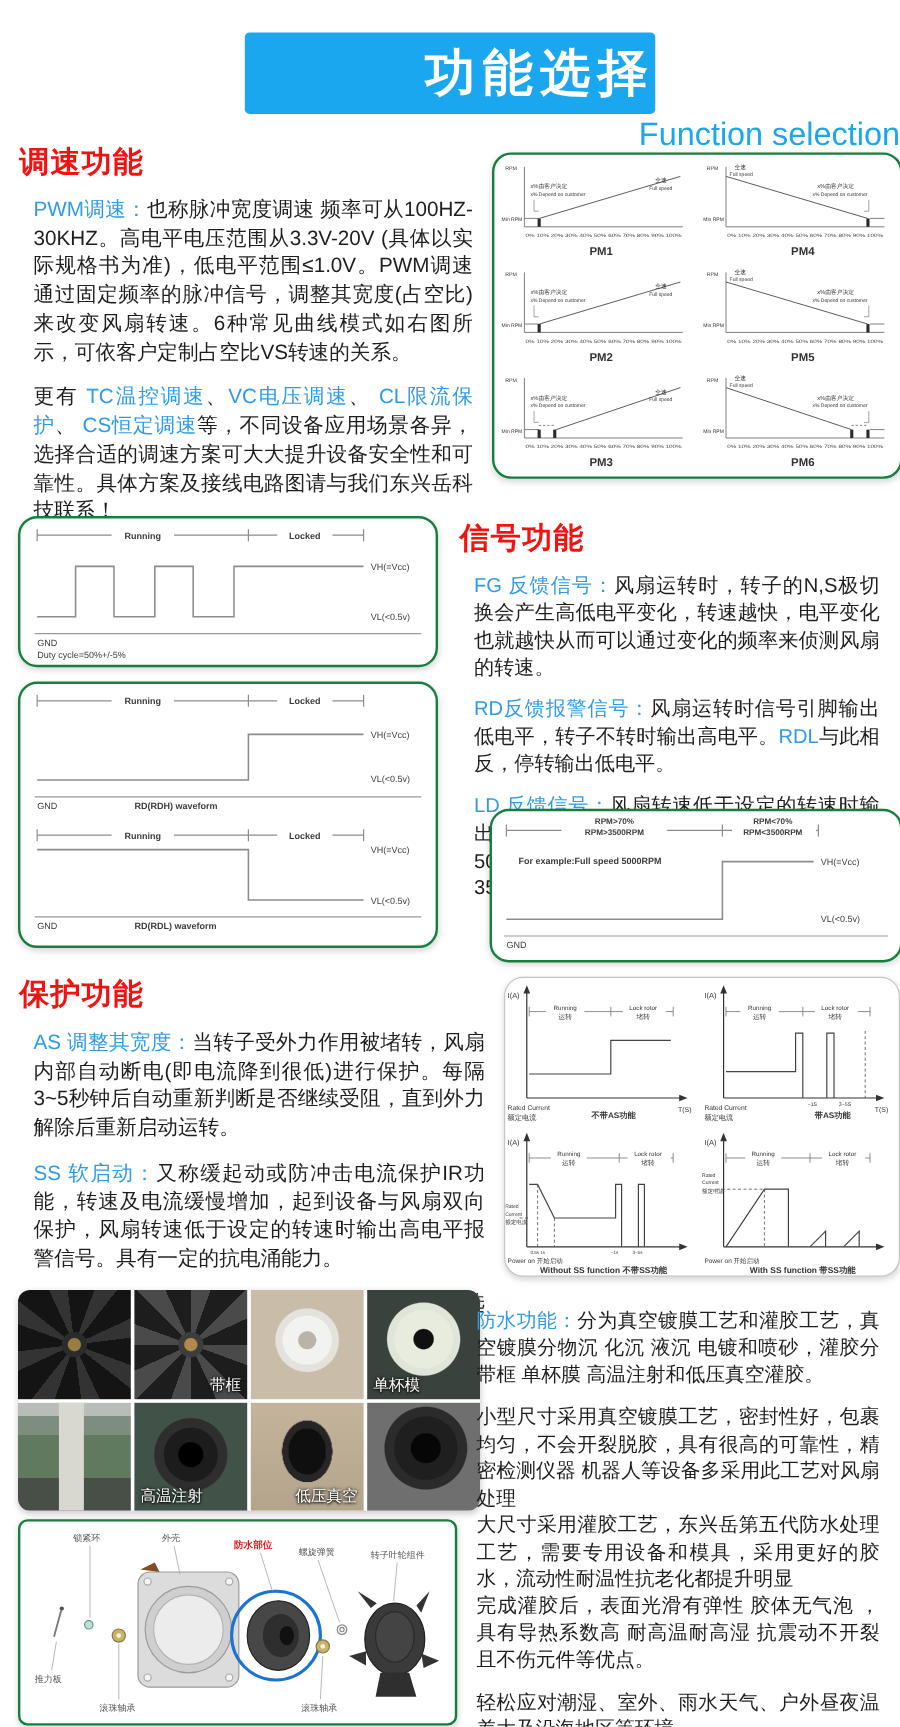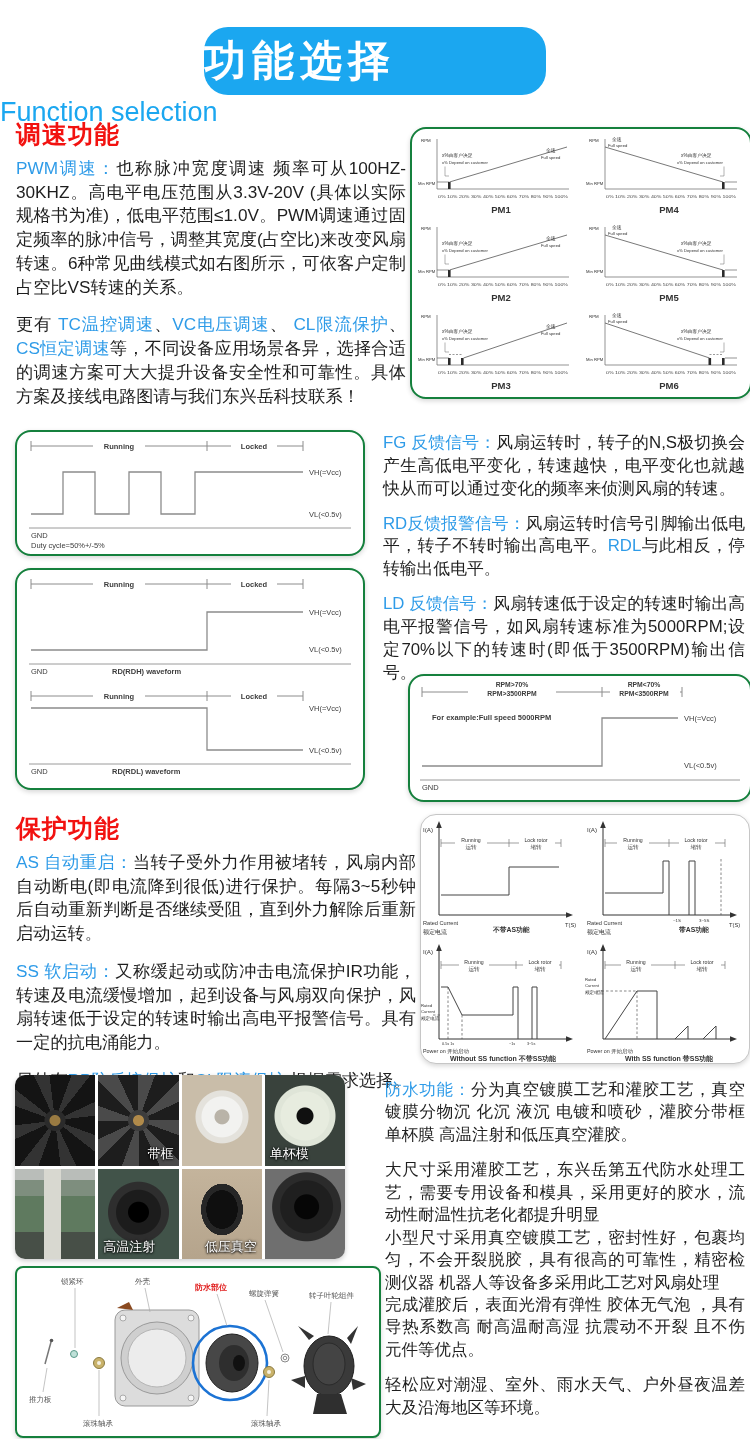--- a/index.html
+++ b/index.html
@@ -8,27 +8,27 @@
     --kw:#2e9be8;
     --ink:#1e1e1e;
   }
   html,body{margin:0;padding:0}
   body{
     width:750px;height:1439px;position:relative;background:#fff;overflow:hidden;
     font-family:"Liberation Sans","DejaVu Sans",sans-serif;color:var(--ink);
   }
   
   .banner{position:absolute;left:204px;top:27px;width:342px;height:68px;background:var(--blue);
-    border-radius:24px;display:flex;align-items:center;justify-content:flex-start}
+    border-radius:4px;display:flex;align-items:center;justify-content:flex-end}
   .banner-title{color:#fff;font-size:42px;font-weight:700;letter-spacing:6px}
-  .subtitle{position:absolute;top:97px;left:0;width:750px;text-align:left;color:var(--blue);font-size:27px}
+  .subtitle{position:absolute;top:97px;left:0;width:750px;text-align:right;color:var(--blue);font-size:27px}
   
   .sec{position:absolute}
   .h-red{color:var(--red);font-size:25px;font-weight:700;margin:0 0 6px;letter-spacing:1px}
-  .bt{font-size:17.2px;line-height:1.38;margin:0;text-align:justify}
+  .bt{font-size:17.2px;line-height:1.38;margin:12px;text-align:justify}
   .mt{margin-top:14px}
   .kw{color:var(--kw)}
   .run-in div{margin:0}
   
   .panel{position:absolute;background:#fff;border:2px solid #15803d;border-radius:16px;
     box-shadow:0 2px 5px rgba(0,0,0,.16)}
   svg{display:block;font-family:inherit}
   svg text{fill:#333}
   
   #pm-grid{position:absolute;left:410px;top:127px;width:338px;height:268px;
@@ -46,21 +46,21 @@
   .wtxt{font-size:7.5px;fill:#3c3c3c}
   .wtxts{font-size:6.8px;fill:#3c3c3c}
   
   .pax{stroke:#333;stroke-width:1;fill:none}
   .pwv{stroke:#444;stroke-width:1;fill:none}
   .rl2{stroke:#777;stroke-width:.7;fill:none}
   .pdsh{stroke:#555;stroke-width:.7;stroke-dasharray:2.5 2;fill:none}
   #prot-grid{position:absolute;left:420px;top:814px;width:328px;height:248px;border:1px solid #c6c6c6;
     border-radius:16px;box-shadow:0 2px 5px rgba(0,0,0,.16);display:grid;grid-template-columns:164px 164px;background:#fff;overflow:hidden}
   
-  #photo-grid{position:absolute;left:15px;top:1075px;width:330px;height:184px;background:#fff;
+  #photo-grid{position:absolute;left:15px;top:1075px;width:385px;height:184px;background:#fff;
     border-radius:10px;overflow:hidden;display:grid;grid-template-columns:repeat(4,1fr);grid-template-rows:1fr 1fr;gap:3px;
     box-shadow:0 2px 5px rgba(0,0,0,.2)}
   .tile{position:relative;overflow:hidden}
   .plabel{position:absolute;bottom:3px;font-size:13px;color:#fff;text-shadow:0 1px 2px #000,0 0 3px #000;font-weight:500}
   .pl-r{right:5px}.pl-l{left:5px}
   .t1{background:radial-gradient(circle at 50% 50%,#9a7b42 0 5px,#2b2b2b 6px 10px,rgba(0,0,0,0) 11px),
       repeating-conic-gradient(from 20deg at 50% 50%,#333 0 18deg,#141414 18deg 45deg)}
   .t2{background:radial-gradient(circle at 50% 50%,#b08a4a 0 5px,#3d3d3d 6px 10px,rgba(0,0,0,0) 11px),
       repeating-conic-gradient(from 0deg at 50% 50%,#4a4a4a 0 20deg,#1d1d1d 20deg 45deg)}
   .t3{background:radial-gradient(circle at 50% 46%,#b9b3a8 0 7px,#f2f2f0 8px 20px,#e4e2dc 21px 26px,#c9bda9 27px)}
@@ -218,20 +218,21 @@
     <path d="M14,82 H46 V40 H78 V82 H112 V40 H144 V82 H178 V40 H286" class="wv"></path>
     <text x="292" y="43" class="wtxt">VH(=Vcc)</text>
     <text x="292" y="85" class="wtxt">VL(&lt;0.5v)</text>
     <line x1="12" y1="96" x2="334" y2="96" class="gl"></line>
     <text x="14" y="106" class="wtxt">GND</text>
     <text x="14" y="116" class="wtxt">Duty cycle=50%+/-5%</text>
   </svg>
 </div>
 
 <div class="sec" style="left:383px;top:432px;width:362px">
+  <h2 class="h-red">信号功能</h2>
   <p class="bt" style="font-size:16.8px;line-height:1.36"><span class="kw">FG 反馈信号：</span><span>风扇运转时，转子的N,S极切换会产生高低电平变化，转速越快，电平变化也就越快从而可以通过变化的频率来侦测风扇的转速。</span></p>
   <p class="bt" style="font-size:16.8px;line-height:1.36;margin-top:12px"><span class="kw">RD反馈报警信号：</span><span>风扇运转时信号引脚输出低电平，转子不转时输出高电平。</span><span class="kw">RDL</span><span>与此相反，停转输出低电平。</span></p>
   <p class="bt" style="font-size:16.8px;line-height:1.36;margin-top:12px"><span class="kw">LD 反馈信号：</span><span>风扇转速低于设定的转速时输出高电平报警信号，如风扇转速标准为5000RPM;设定70%以下的转速时(即低于3500RPM)输出信号。</span></p>
 </div>
 
 <div class="panel" style="left:15px;top:568px;width:346px;height:218px">
   <svg width="346" height="218" viewBox="0 0 346 218">
     <line x1="14" y1="14" x2="286" y2="14" class="rl"></line>
     <line x1="14" y1="9" x2="14" y2="19" class="rl"></line>
       <line x1="190" y1="9" x2="190" y2="19" class="rl"></line>
@@ -280,21 +281,21 @@
     <path d="M12,90 H192 V42 H268" class="wv"></path>
     <text x="274" y="45" class="wtxt">VH(=Vcc)</text>
     <text x="274" y="92" class="wtxt">VL(&lt;0.5v)</text>
     <line x1="10" y1="104" x2="330" y2="104" class="gl"></line>
     <text x="12" y="114" class="wtxt">GND</text>
   </svg>
 </div>
 
 <div class="sec" style="left:16px;top:812px;width:400px">
   <h2 class="h-red">保护功能</h2>
-  <p class="bt"><span class="kw">AS 自动重启：</span><span>当转子受外力作用被堵转，风扇内部自动断电(即电流降到很低)进行保护。每隔3~5秒钟后自动重新判断是否继续受阻，直到外力解除后重新启动运转。</span></p>
+  <p class="bt"><span class="kw">AS 调整其宽度：</span><span>当转子受外力作用被堵转，风扇内部自动断电(即电流降到很低)进行保护。每隔3~5秒钟后自动重新判断是否继续受阻，直到外力解除后重新启动运转。</span></p>
   <p class="bt mt"><span class="kw">SS 软启动：</span><span>又称缓起动或防冲击电流保护IR功能，转速及电流缓慢增加，起到设备与风扇双向保护，风扇转速低于设定的转速时输出高电平报警信号。具有一定的抗电涌能力。</span></p>
   <p class="bt mt"><span>另外有</span><span class="kw">RP防反接保护</span><span>和</span><span class="kw">CL限流保护</span><span>,根据需求选择。</span></p>
 </div>
 
 <div id="prot-grid">
 
   <svg width="164" height="124" viewBox="0 0 164 124">
     <line x1="18" y1="12" x2="18" y2="100" class="pax"></line>
       <polygon points="18,6 15.2,13 20.8,13" fill="#333"></polygon>
     <line x1="18" y1="100" x2="146" y2="100" class="pax"></line>
@@ -415,22 +416,22 @@
     </div>
   <div class="tile t7">
       <span class="plabel pl-r">低压真空</span>
     </div>
   <div class="tile t8"></div>
 </div>
 
 <div class="sec" style="left:385px;top:1078px;width:360px">
   <p class="bt" style="font-size:16.5px;line-height:1.36"><span class="kw">防水功能：</span><span>分为真空镀膜工艺和灌胶工艺，真空镀膜分物沉 化沉 液沉 电镀和喷砂，灌胶分带框 单杯膜 高温注射和低压真空灌胶。</span></p>
   <div class="bt run-in" style="font-size:16.5px;line-height:1.36;margin-top:13px">
+    <div>小型尺寸采用真空镀膜工艺，密封性好，包裹均匀，不会开裂脱胶，具有很高的可靠性，精密检测仪器 机器人等设备多采用此工艺对风扇处理</div>
     <div>大尺寸采用灌胶工艺，东兴岳第五代防水处理工艺，需要专用设备和模具，采用更好的胶水，流动性耐温性抗老化都提升明显</div>
-    <div>小型尺寸采用真空镀膜工艺，密封性好，包裹均匀，不会开裂脱胶，具有很高的可靠性，精密检测仪器 机器人等设备多采用此工艺对风扇处理</div>
     <div>完成灌胶后，表面光滑有弹性 胶体无气泡 ，具有导热系数高 耐高温耐高湿 抗震动不开裂 且不伤元件等优点。</div>
   </div>
   <p class="bt" style="font-size:16.5px;line-height:1.36;margin-top:13px">轻松应对潮湿、室外、雨水天气、户外昼夜温差大及沿海地区等环境。</p>
 </div>
 
 <div class="panel" style="left:15px;top:1266px;width:362px;height:168px;border-radius:8px">
   <svg width="360" height="166" viewBox="0 0 360 166">
 
     <line x1="28" y1="96" x2="34" y2="74" stroke="#777" stroke-width="1.5"></line>
       <circle cx="34.5" cy="72.5" r="1.8" fill="#555"></circle>

